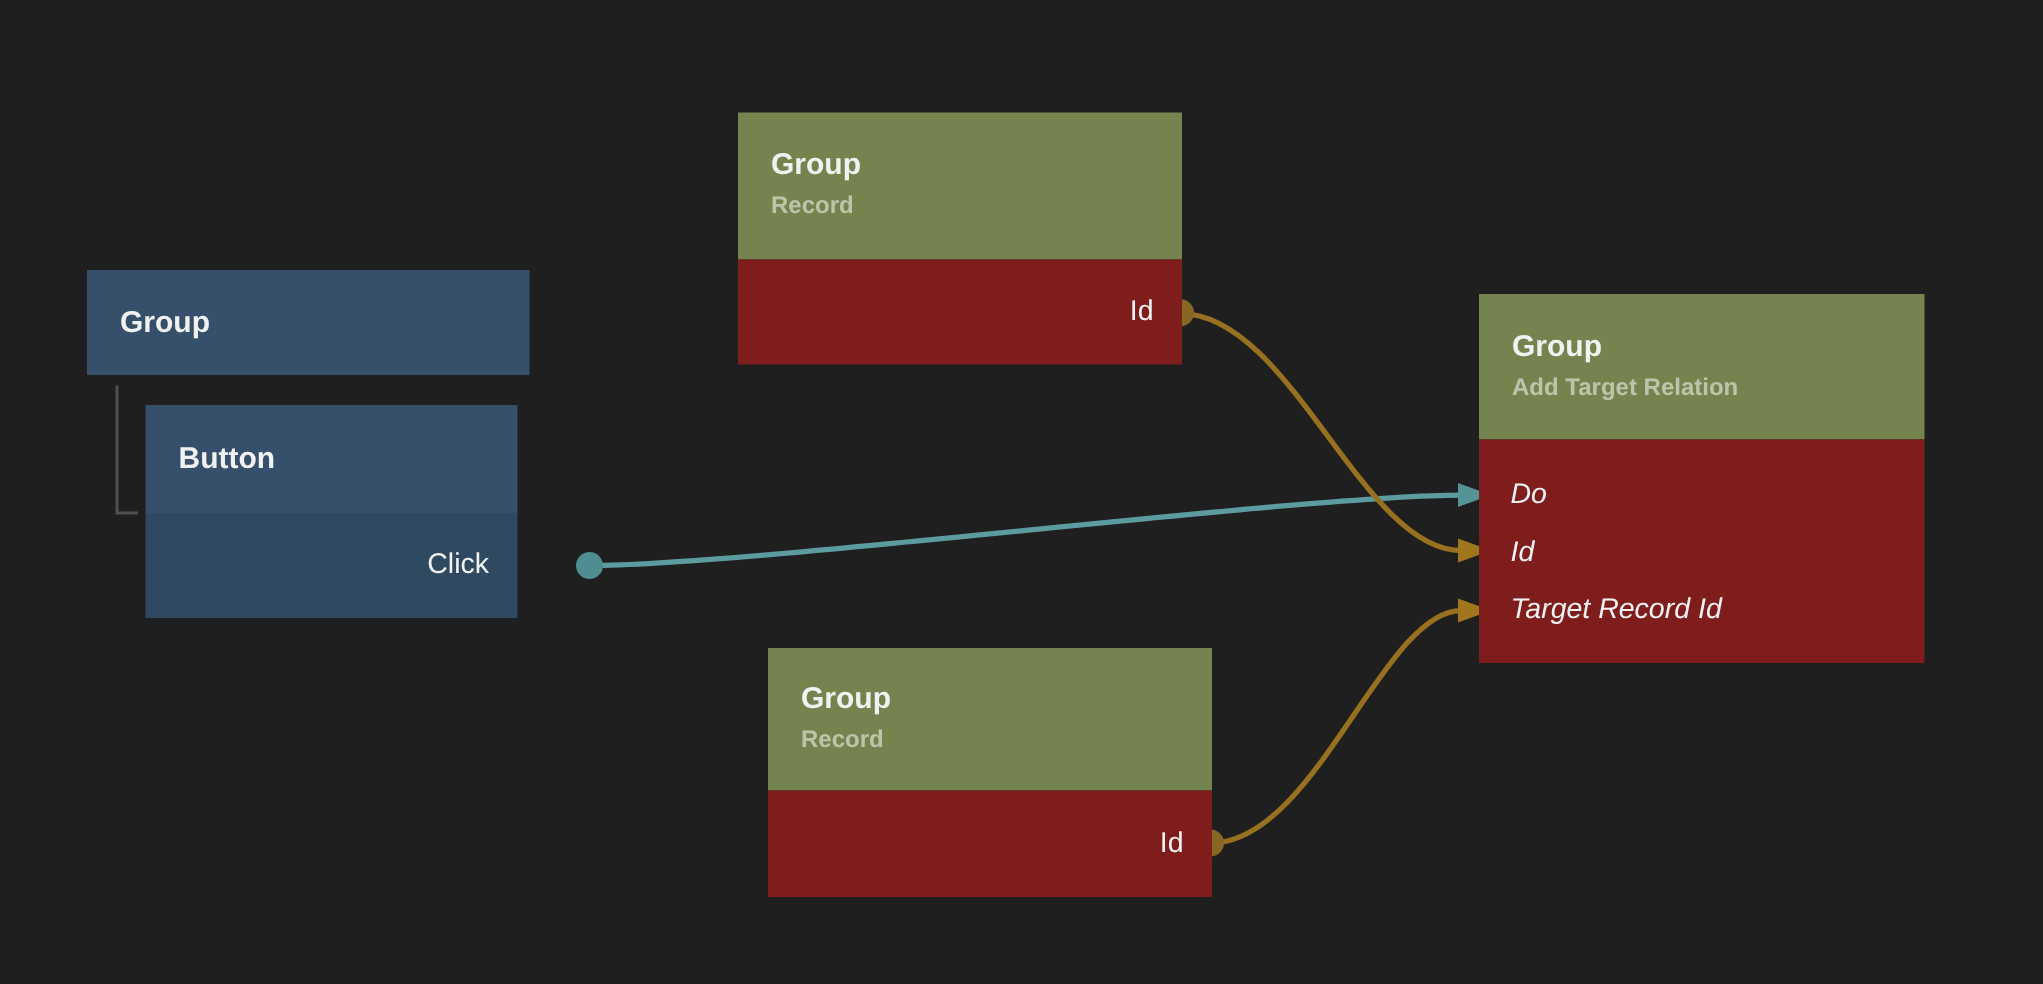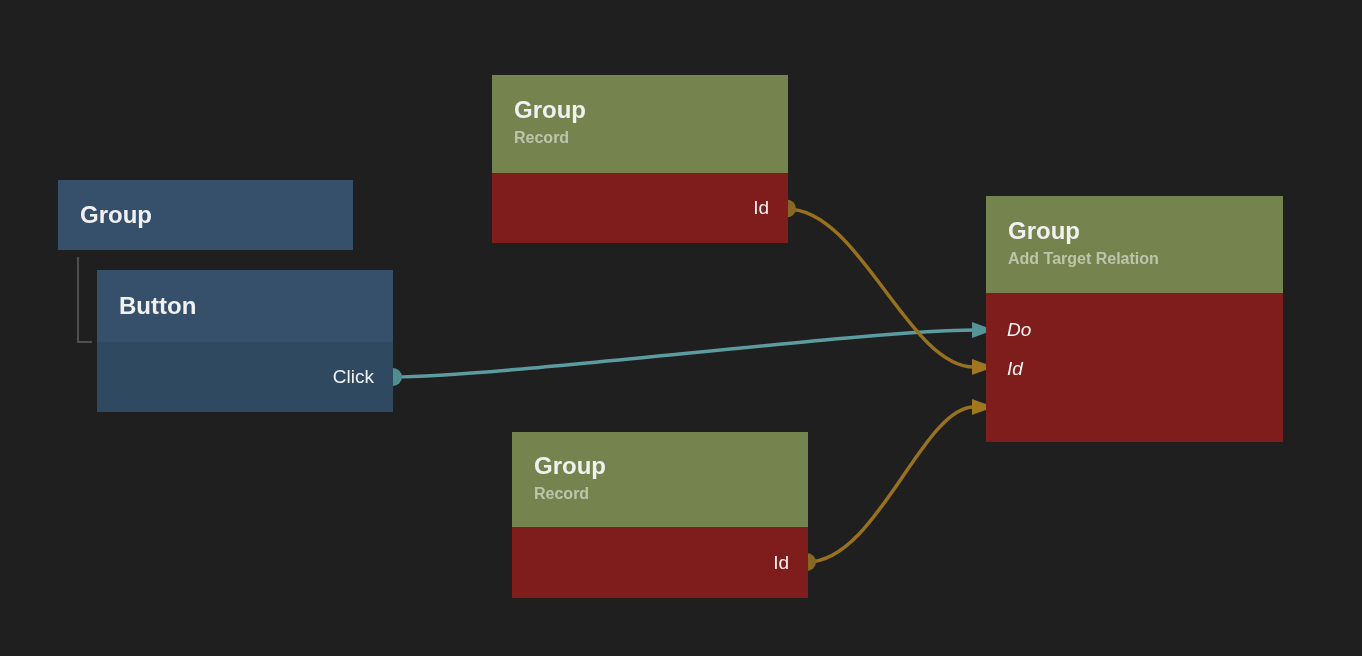--- a/index.html
+++ b/index.html
@@ -14,21 +14,21 @@
   .node{position:absolute;z-index:2;color:#f1f1f1;}
   .hdr{
     display:flex;flex-direction:column;justify-content:center;
     box-sizing:border-box;padding:0 18px 0 22px;
   }
   .body{box-sizing:border-box;}
   .node.blue .hdr{background:#364f6b;}
   .node.blue .body{background:#2f4961;}
   .node.green .hdr{background:#75844e;}
   .node.green .body{background:#7f1d1d;}
-  .title{font-size:24px;font-weight:600;line-height:28px;white-space:nowrap;}
+  .title{font-size:20px;font-weight:600;line-height:28px;white-space:nowrap;}
   .subtitle{font-size:16px;font-weight:700;line-height:28px;color:rgba(255,255,255,0.52);white-space:nowrap;}
   .port-row-out{
     display:flex;align-items:center;justify-content:flex-end;
     height:100%;padding-right:19px;box-sizing:border-box;
     font-size:19px;color:#f2f2f2;
   }
   .inputs{padding:18px 0 0 21px;box-sizing:border-box;height:100%;font-style:italic;}
   .input-row{height:38.5px;line-height:38.5px;font-size:19px;color:#f2f2f2;white-space:nowrap;}
 </style>
 </head>
@@ -53,21 +53,21 @@
     <circle cx="787" cy="208.5" r="9" fill="#876723"></circle>
     <circle cx="807" cy="562" r="9" fill="#876723"></circle>
   </svg>
 
   <div class="node blue" style="left:58px;top:180px;width:295px;">
     <div class="hdr" style="height:70px;">
       <div class="title">Group</div>
     </div>
   </div>
 
-  <div class="node blue" style="left:97px;top:270px;width:296px;">
+  <div class="node blue" style="left:97px;top:270px;width:248px;">
     <div class="hdr" style="height:72px;">
       <div class="title">Button</div>
     </div>
     <div class="body" style="height:70px;">
       <div class="port-row-out">
         <span>Click</span>
       </div>
     </div>
   </div>
 
@@ -101,17 +101,20 @@
       <div class="subtitle">Add Target Relation</div>
     </div>
     <div class="body" style="height:149px;">
       <div class="inputs">
         <div class="input-row">
           <span>Do</span>
         </div>
         <div class="input-row">
           <span>Id</span>
         </div>
+        <div class="input-row">
+          <span>Target Record Id</span>
+        </div>
       </div>
     </div>
   </div>
 
 </div>
 
 </body></html>

